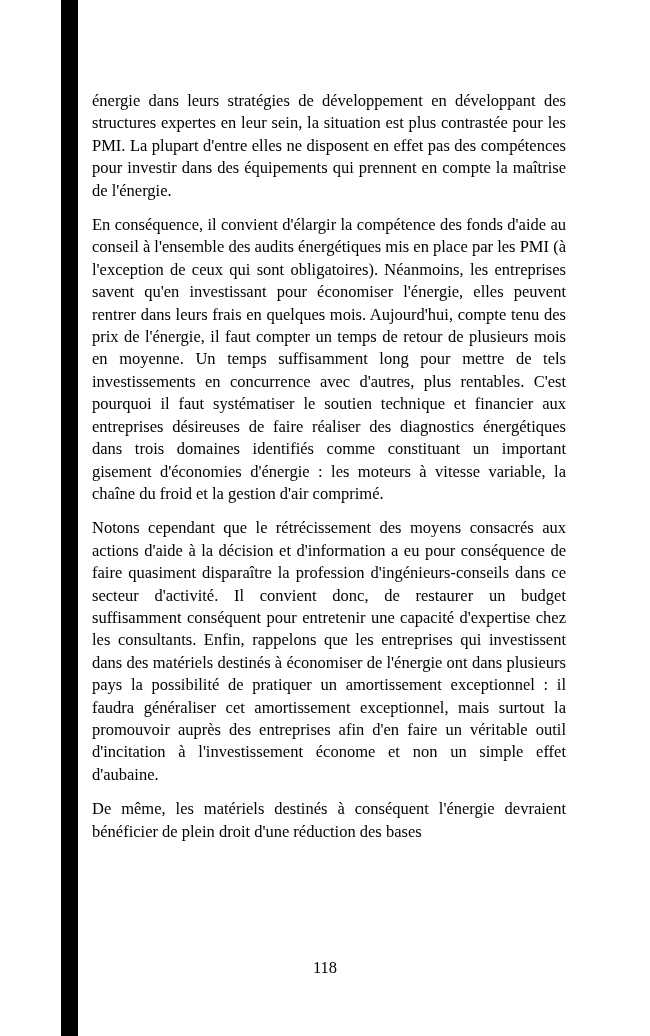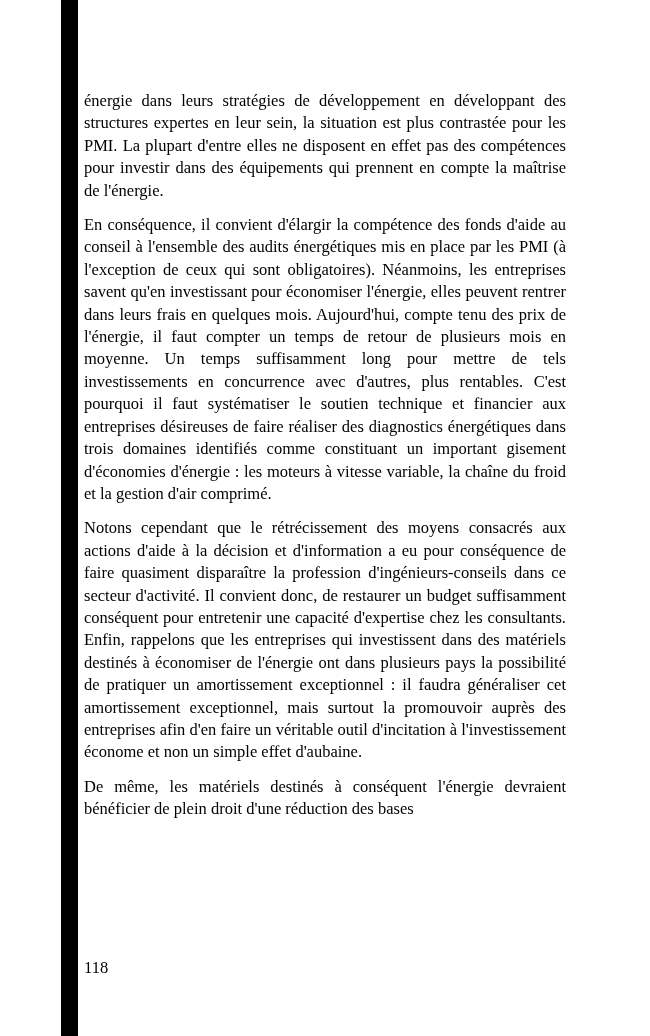--- a/index.html
+++ b/index.html
@@ -24,32 +24,32 @@
     height: 1036px;
     background: #000000;
   }
   .text-block {
     position: absolute;
     left: 84px;
     top: 90px;
     width: 482px;
   }
   .text-block p {
-    margin: 0 0 12px 0;
+    margin: 0 0 12px 8px;
     font-size: 16.5px;
     line-height: 22.4px;
     text-align: justify;
     text-justify: inter-word;
   }
   .page-number {
     position: absolute;
     left: 84px;
     width: 482px;
     top: 958px;
-    text-align: left;
+    text-align: center;
     font-size: 16.5px;
   }
 </style>
 </head>
 <body>
 
 <div class="page">
   <div class="binding-bar"></div>
   <div class="text-block">
     <p>énergie dans leurs stratégies de développement en développant des structures expertes en leur sein, la situation est plus contrastée pour les PMI. La plupart d'entre elles ne disposent en effet pas des compétences pour investir dans des équipements qui prennent en compte la maîtrise de l'énergie.</p>

